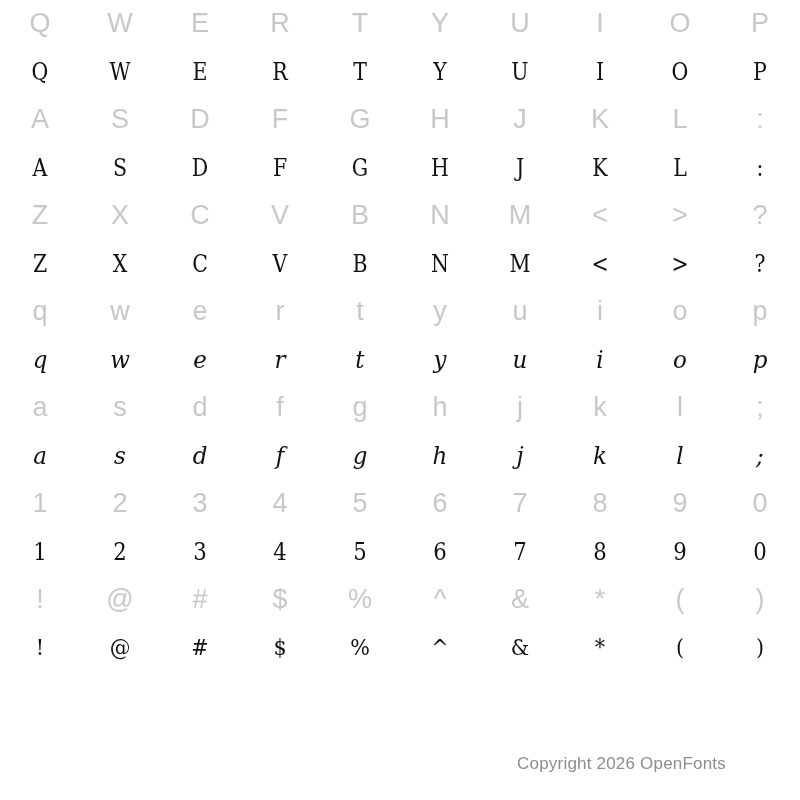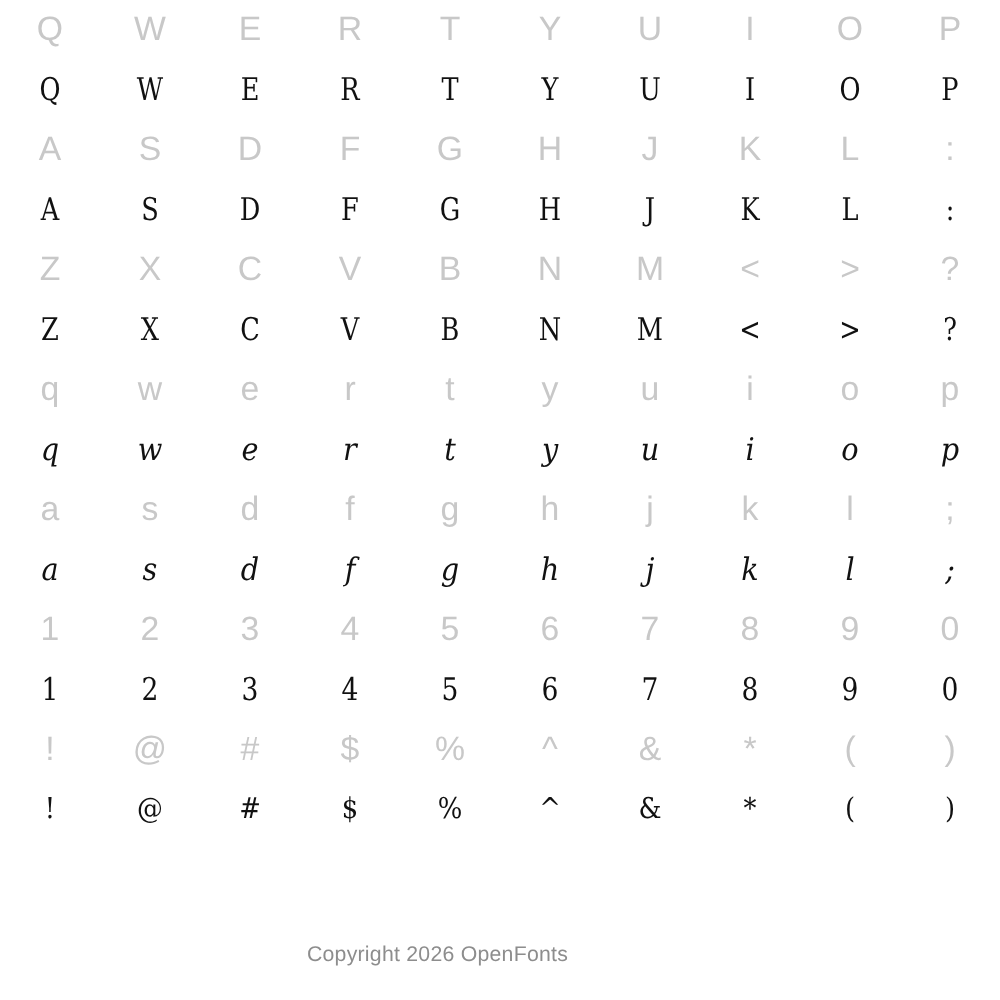--- a/index.html
+++ b/index.html
@@ -88,22 +88,22 @@
     font-style: normal;
     font-size: 23px;
     transform: scaleX(0.9);
   }
 
   #footer {
     position: absolute;
     left: 0;
     bottom: 26px;
     width: 800px;
-    text-align: center;
-    padding-right: 100px;
+    text-align: right;
+    padding-right: 74px;
     box-sizing: border-box;
   }
   #copyright {
     color: #8d8d8d;
     font-size: 17px;
     font-family: "Liberation Sans", sans-serif;
     letter-spacing: 0.2px;
   }
 </style>
 </head>

